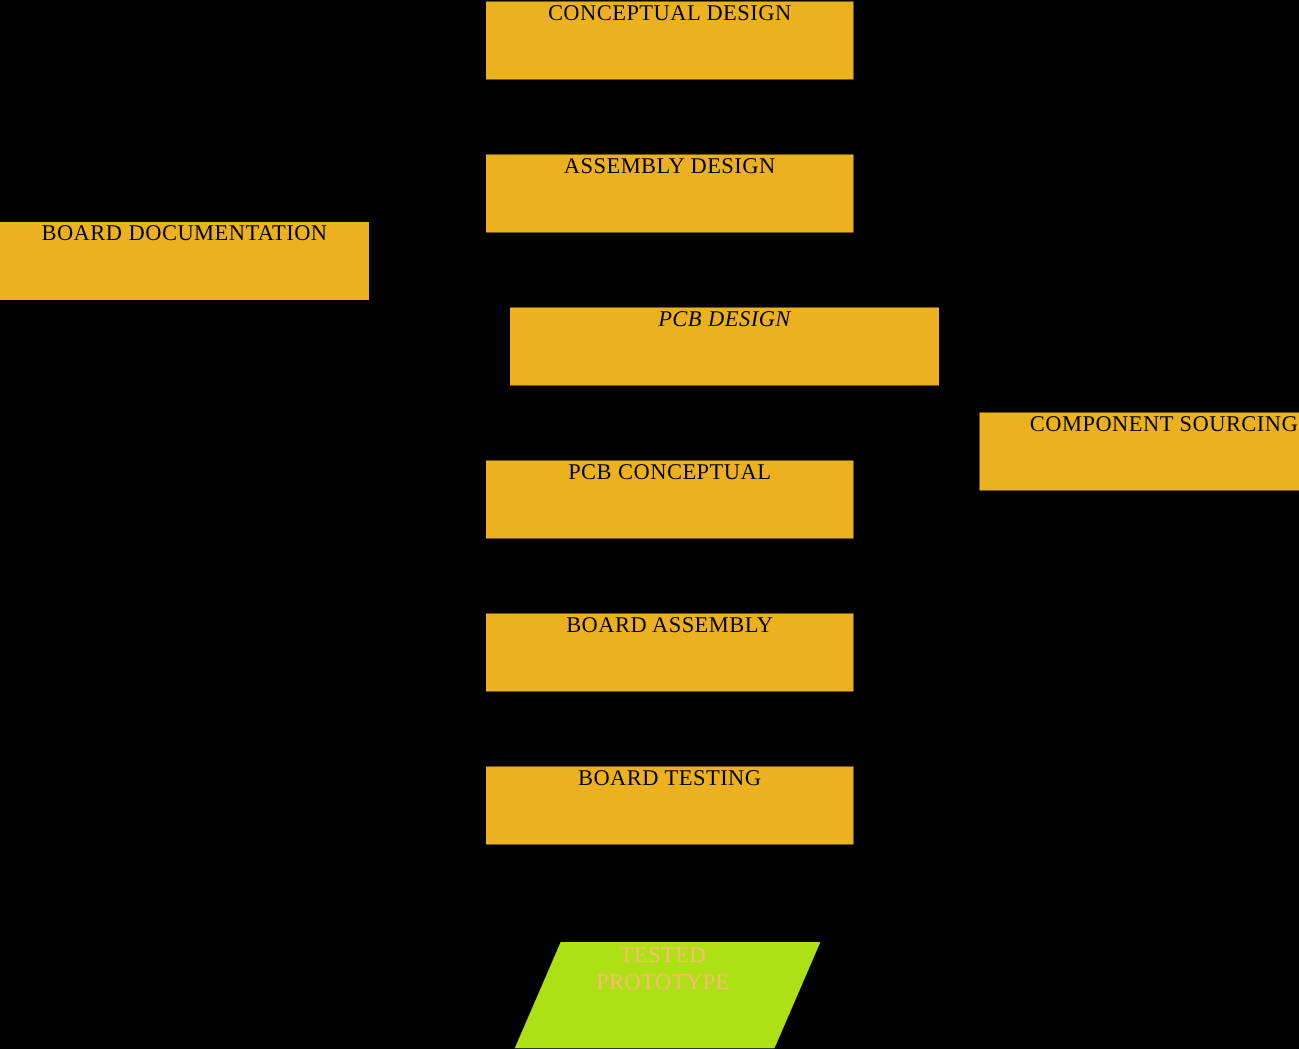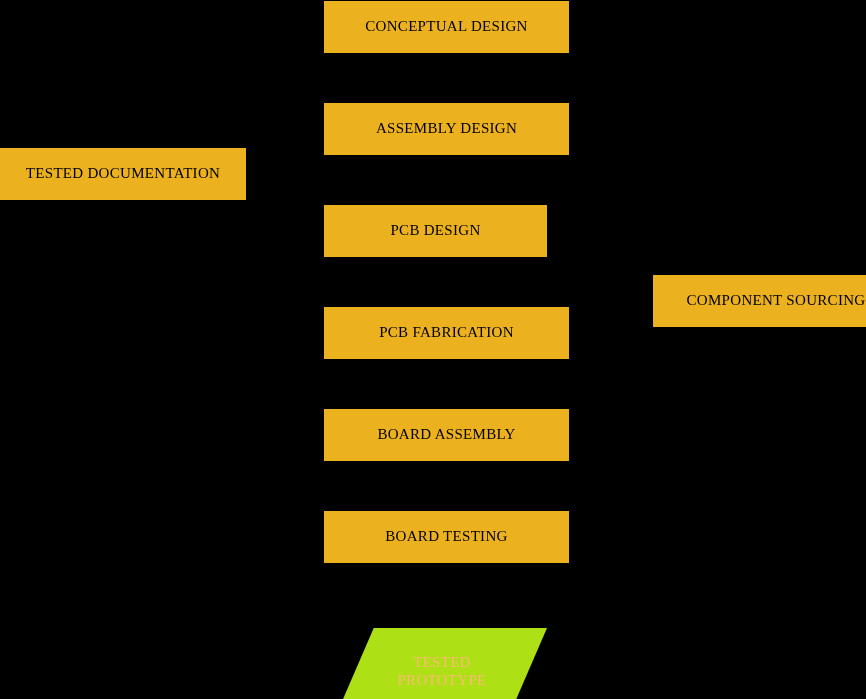--- a/index.html
+++ b/index.html
@@ -12,21 +12,20 @@
     width: 866px;
     height: 699px;
     background: #000000;
     overflow: hidden;
     font-family: "Liberation Serif", "DejaVu Serif", serif;
   }
   .node {
     position: absolute;
     box-sizing: border-box;
     display: flex;
-    align-items: center;
     justify-content: center;
     text-align: center;
     color: #000000;
     font-size: 15px;
     letter-spacing: 0.3px;
     line-height: 1.18;
     white-space: pre-line;
   }
   .process {
     background: #ecb11f;
@@ -71,38 +70,38 @@
   <div class="connector" style="left:446px; top:563px; width:1px; height:65px;"></div>
 
   <div class="node process" style="left:324px; top:1px; width:245px; height:52px;">
     <span>CONCEPTUAL DESIGN</span>
   </div>
 
   <div class="node process" style="left:324px; top:103px; width:245px; height:52px;">
     <span>ASSEMBLY DESIGN</span>
   </div>
 
-  <div class="node process" style="left:324px; top:205px; width:223px; height:52px;">
+  <div class="node process" style="left:340px; top:205px; width:286px; height:52px;font-style:italic;">
     <span>PCB DESIGN</span>
   </div>
 
   <div class="node process" style="left:324px; top:307px; width:245px; height:52px;">
-    <span>PCB FABRICATION</span>
+    <span>PCB CONCEPTUAL</span>
   </div>
 
   <div class="node process" style="left:324px; top:409px; width:245px; height:52px;">
     <span>BOARD ASSEMBLY</span>
   </div>
 
   <div class="node process" style="left:324px; top:511px; width:245px; height:52px;">
     <span>BOARD TESTING</span>
   </div>
 
   <div class="node process" style="left:0px; top:148px; width:246px; height:52px;">
-    <span>TESTED DOCUMENTATION</span>
+    <span>BOARD DOCUMENTATION</span>
   </div>
 
   <div class="node process" style="left:653px; top:275px; width:246px; height:52px;">
     <span>COMPONENT SOURCING</span>
   </div>
 
   <div class="node data-shape" style="left:337px; top:628px; width:210px; height:85px;">
     <span class="data-fill"></span>
     <span class="data-label">TESTED
 PROTOTYPE</span>

